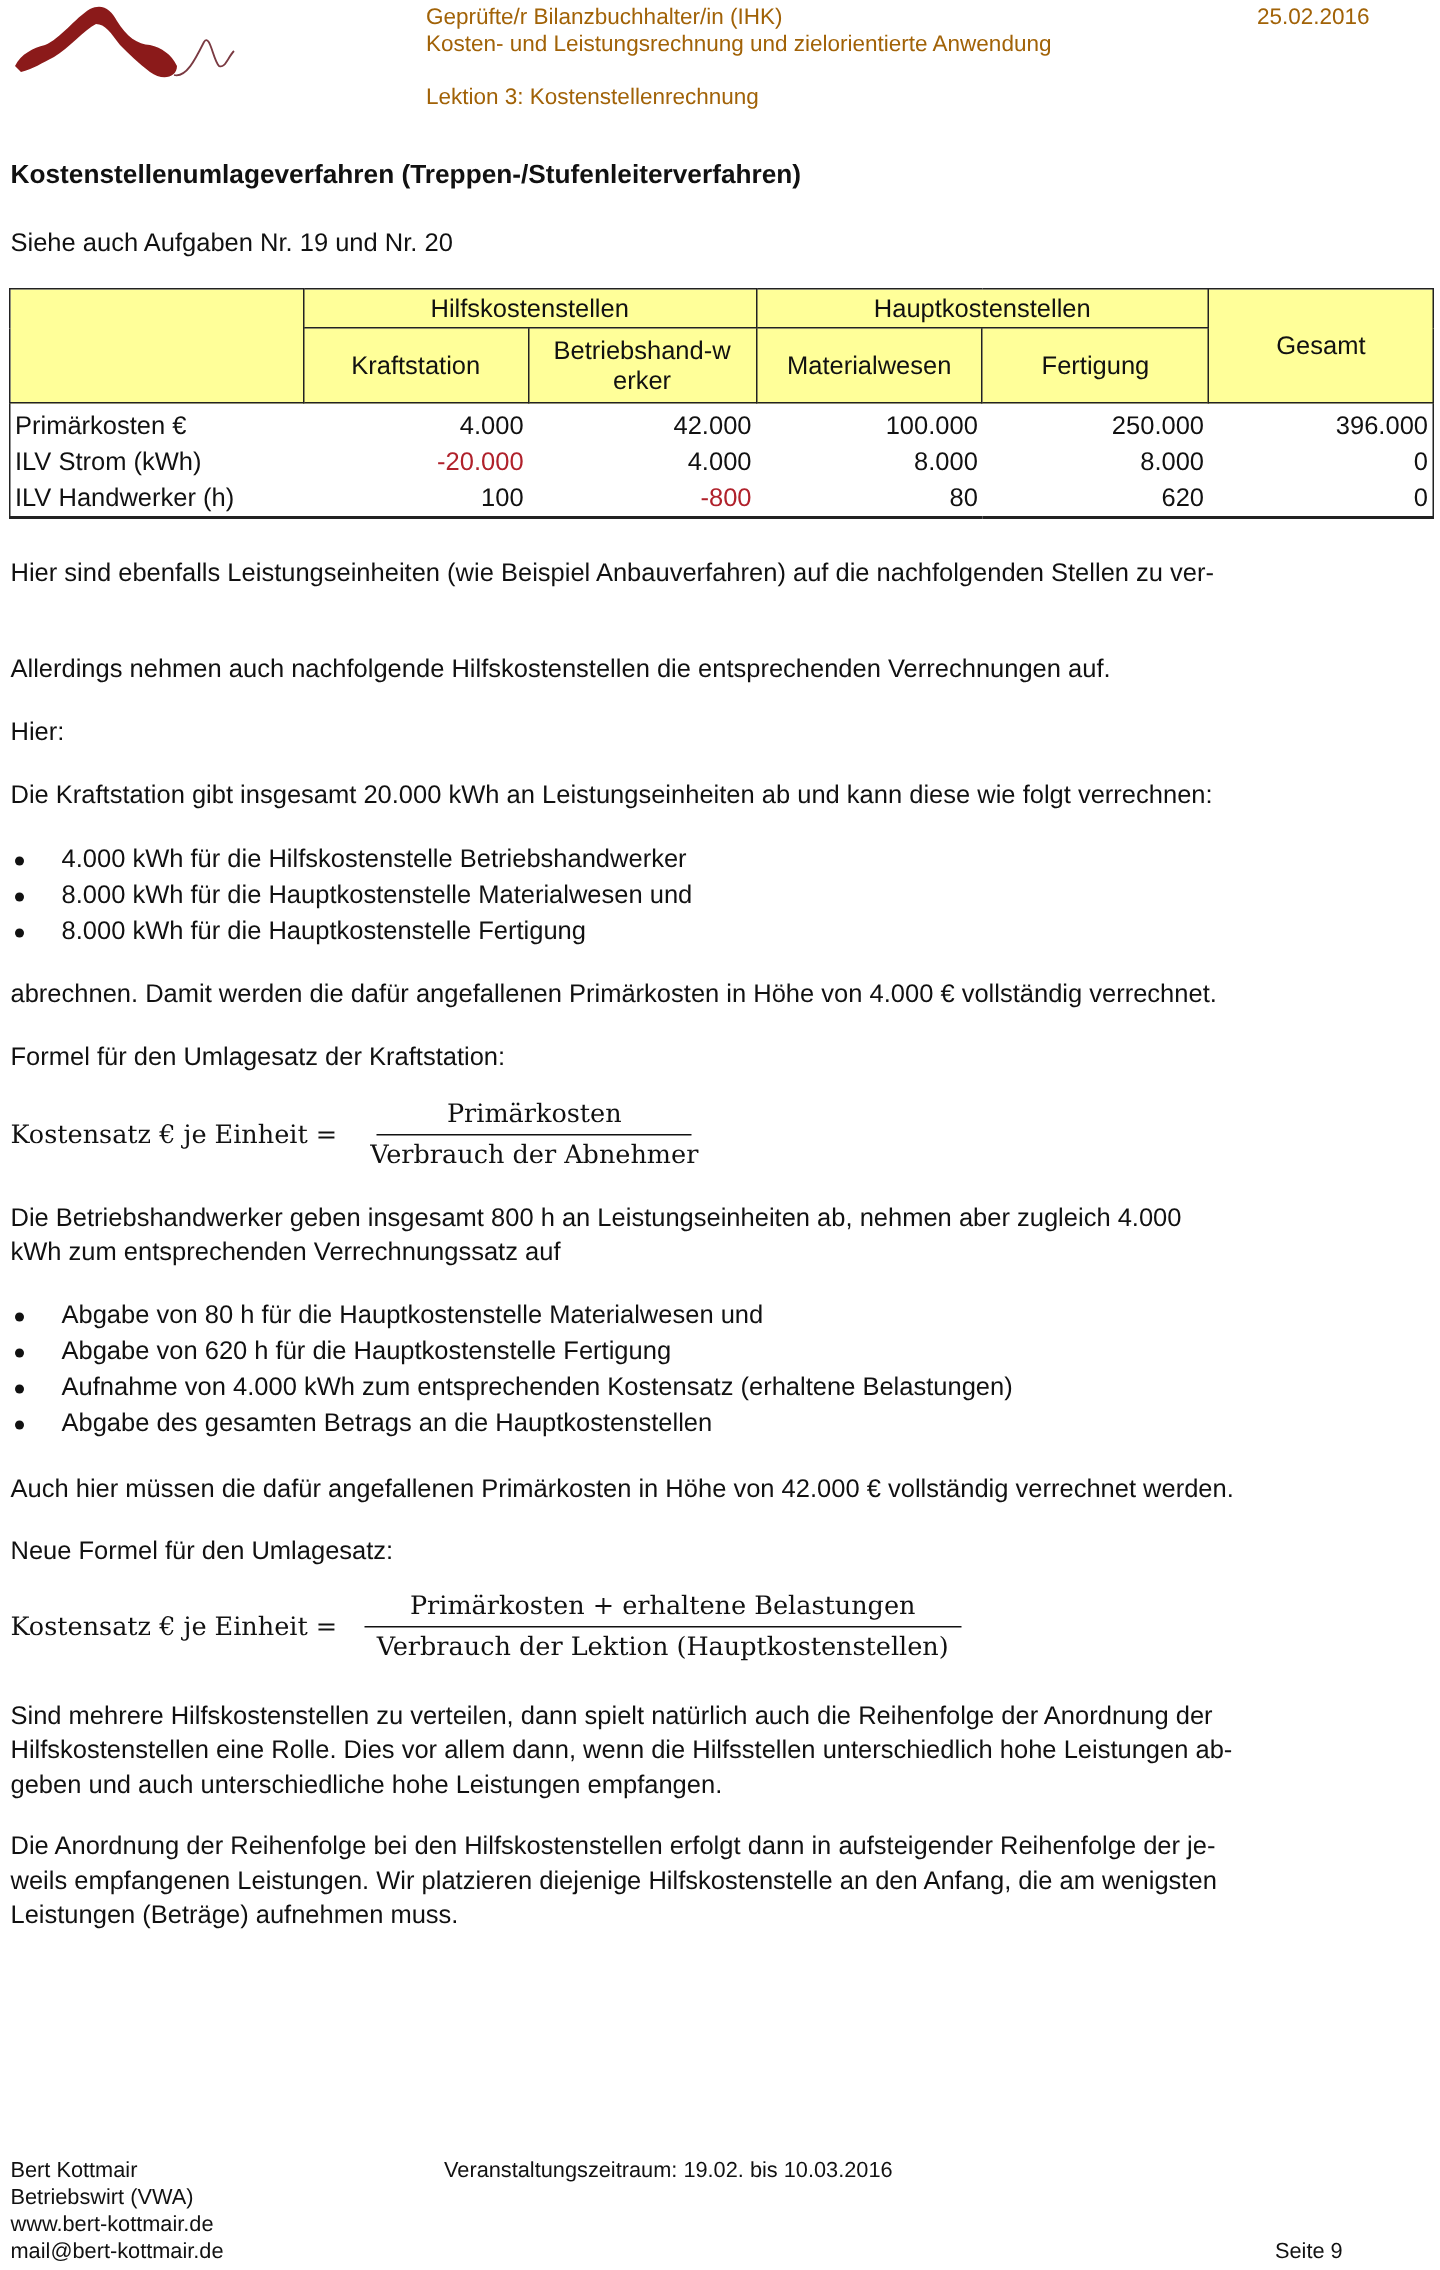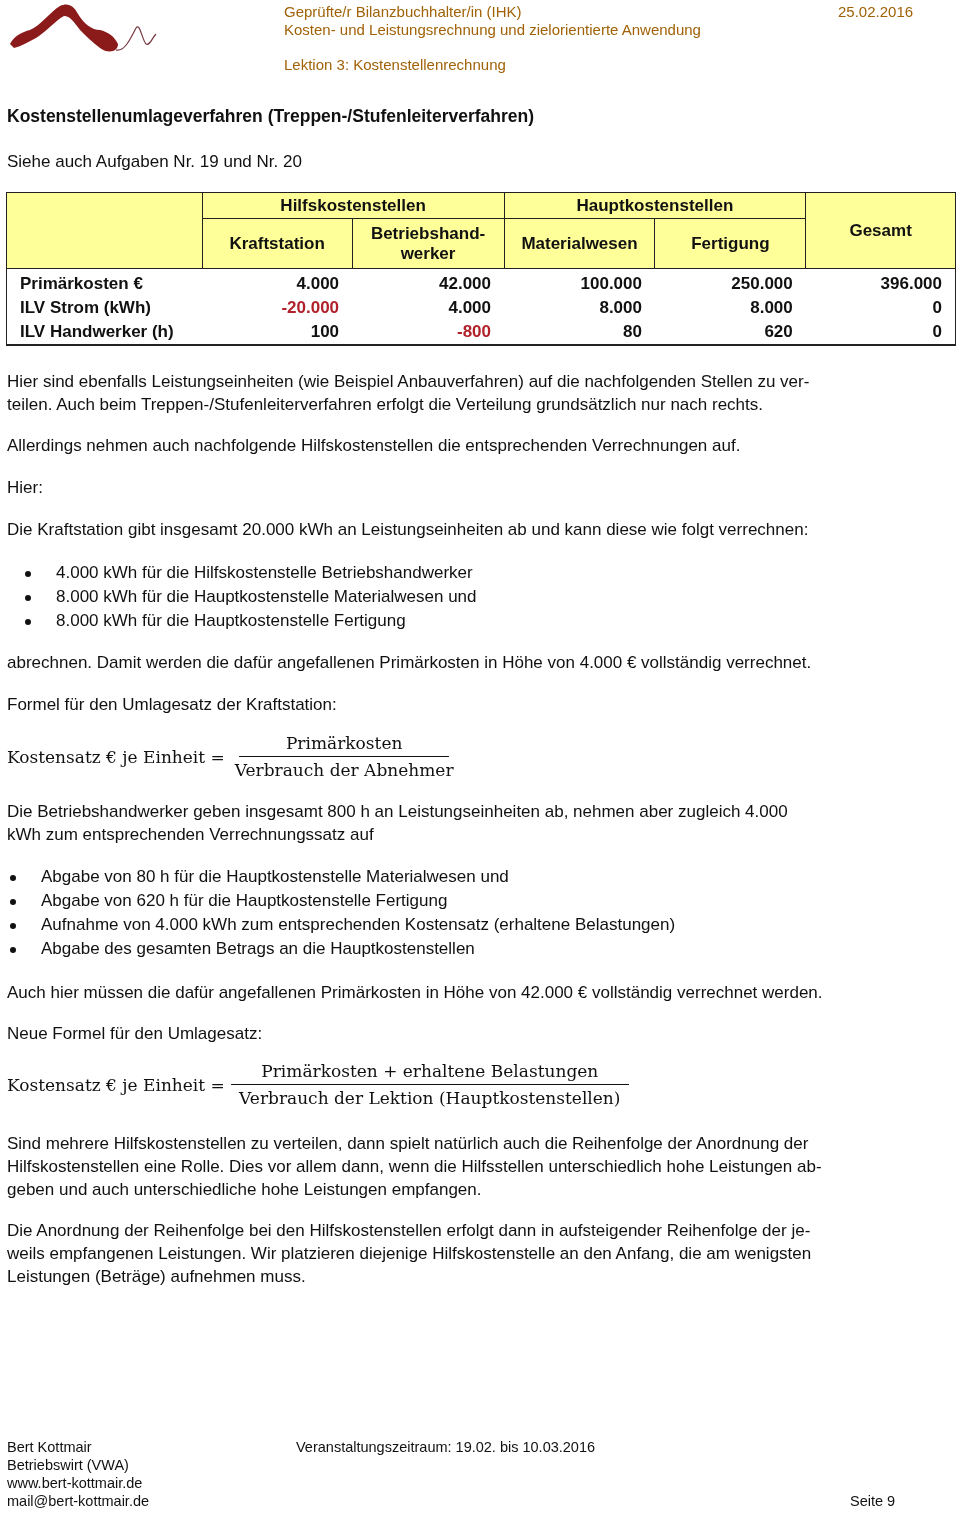--- a/index.html
+++ b/index.html
@@ -13,21 +13,21 @@
     .title { left: 7px; top: 106px; font-size: 17.5px; font-weight: bold; }
     .p { font-size: 17px; line-height: 23px; left: 7px; width: 940px; }
     .see { top: 150px; }
 
     
     .tbl {
       left: 6px; top: 192px; width: 950px; border-collapse: collapse;
       font-size: 17px;
     }
     .tbl td, .tbl th {
-      padding: 0 13px; font-weight: bold; border: 1px solid #222;
+      padding: 0 3px; font-weight: normal; border: 1px solid #222;
     }
     .tbl .hd { background: #ffff99; text-align: center; line-height: 20px; }
     .tbl tr.h1 td { height: 25px; }
     .tbl tr.h2 td { height: 49px; }
     .tbl tr.body td { border-top: none; border-bottom: none; height: 24px; line-height: 24px; text-align: right; }
     .tbl tr.body td.lbl { text-align: left; }
     .tbl tr.body td:not(:first-child) { border-left: none; border-right: none; }
     .tbl tr.body td:last-child { border-right: 1px solid #222; }
     .tbl tr.body td:first-child { border-right: none; }
     .tbl tr.last td { border-bottom: 2px solid #222; }
@@ -38,21 +38,21 @@
     ul.bl li { position: relative; padding-left: 34px; line-height: 24px; font-size: 17px; }
     ul.bl li::before {
       content: ""; position: absolute; left: 3px; top: 10px;
       width: 6px; height: 6px; background: #111; border-radius: 50%;
     }
 
     .formula {
       left: 7px; font-family: "DejaVu Serif", "Liberation Serif", serif;
       font-size: 17px; display: flex; align-items: center; color: #111;
     }
-    .frac { display: inline-flex; flex-direction: column; align-items: center; margin-left: 6px; }
+    .frac { display: inline-flex; flex-direction: column; align-items: center; margin-left: 18px; }
     .frac .num { padding: 0 4px 3px; border-bottom: 1.5px solid #111; }
     .frac .den { padding: 3px 4px 0; }
 
     .footer { font-size: 14.5px; line-height: 18px; }
   </style>
 </head>
 <body>
 
 <svg class="abs logo" viewBox="0 0 160 70">
   <path d="M10,44 C14,36 22,32 30,30 C40,26 50,12 60,6 C68,2 74,6 78,14 C84,24 92,30 100,30 C108,32 114,36 118,44 C118,52 108,54 100,48 C92,42 86,36 80,30 C74,22 70,16 64,16 C56,20 46,32 36,38 C28,42 22,46 14,48 Z" fill="#8b1a1a"></path>
@@ -110,27 +110,26 @@
     <td class="neg">-800</td>
     <td>80</td>
     <td>620</td>
     <td>0</td>
   </tr>
 </tbody>
   </table>
 
 <div class="abs p" style="top:370px;">
   <div>Hier sind ebenfalls Leistungseinheiten (wie Beispiel Anbauverfahren) auf die nachfolgenden Stellen zu ver-</div>
-  <div>teilen. Auch beim Treppen-/Stufenleiterverfahren erfolgt die Verteilung grundsätzlich nur nach rechts.</div>
 </div>
 <div class="abs p" style="top:434px;">Allerdings nehmen auch nachfolgende Hilfskostenstellen die entsprechenden Verrechnungen auf.</div>
 <div class="abs p" style="top:476px;">Hier:</div>
 <div class="abs p" style="top:518px;">Die Kraftstation gibt insgesamt 20.000 kWh an Leistungseinheiten ab und kann diese wie folgt verrechnen:</div>
 
-<ul class="abs bl" style="left:22px; top:561px; width:900px;">
+<ul class="abs bl" style="left:7px; top:561px; width:900px;">
   <li>4.000 kWh für die Hilfskostenstelle Betriebshandwerker</li>
   <li>8.000 kWh für die Hauptkostenstelle Materialwesen und</li>
   <li>8.000 kWh für die Hauptkostenstelle Fertigung</li>
 </ul>
 
 <div class="abs p" style="top:651px;">abrechnen. Damit werden die dafür angefallenen Primärkosten in Höhe von 4.000 € vollständig verrechnet.</div>
 <div class="abs p" style="top:693px;">Formel für den Umlagesatz der Kraftstation:</div>
 
 <div class="abs formula" style="top:733px;">
   <span>Kostensatz € je Einheit =</span>

